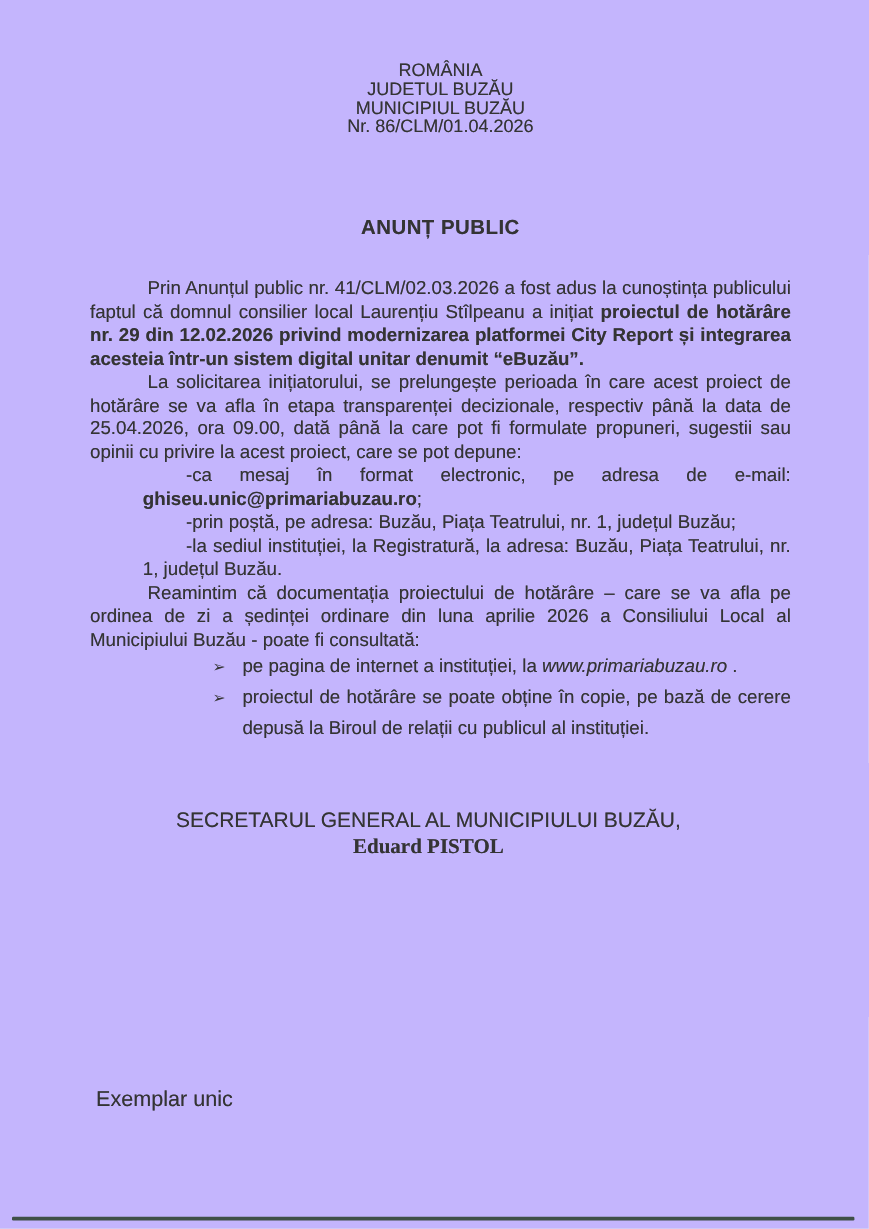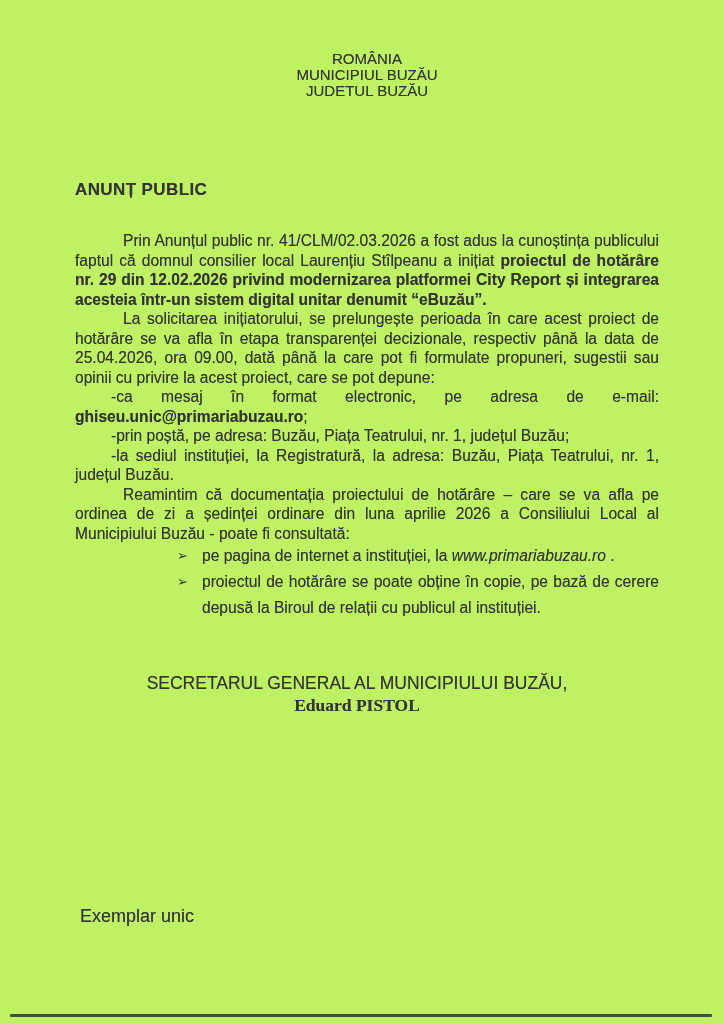--- a/index.html
+++ b/index.html
@@ -30,36 +30,37 @@
     line-height: 15.8px;
   }
   .letterhead p { margin: 0; }
   .letterhead .office-line { font-weight: bold; }
   
   .doc-title {
     position: absolute;
     top: 180px;
     left: 75px;
     width: 584px;
+    text-align: center;
     font-weight: bold;
     font-size: 17px;
     letter-spacing: 0.4px;
   }
   
   .doc-body {
     position: absolute;
     top: 231px;
     left: 75px;
     width: 584px;
     font-size: 15.6px;
     line-height: 19.5px;
     text-align: justify;
   }
   .doc-body p { margin: 0; text-indent: 48px; }
-  .doc-body p.channel { text-indent: 36px; }
+  .doc-body p.channel { text-indent: 36px; margin-left: 44px; }
   .bi { font-weight: bold; }
   .it { font-style: italic; }
   
   .bullet-list {
     margin-left: 100px;
     text-align: justify;
   }
   .bullet-item {
     position: relative;
     padding-left: 27px;
@@ -97,26 +98,27 @@
     left: 10px;
     top: 1014px;
     width: 702px;
     height: 3px;
     border-radius: 1px;
   }
 </style>
 </head>
 <body>
 
-<div class="page" style="background: #bef264; color: rgb(52, 52, 52);">
+<div class="page" style="background: #c4b5fd; color: rgb(52, 52, 52);">
 
   <div class="letterhead">
     <p>ROMÂNIA</p>
+    <p>JUDETUL BUZĂU</p>
     <p>MUNICIPIUL BUZĂU</p>
-    <p>JUDETUL BUZĂU</p>
+    <p>Nr. 86/CLM/01.04.2026</p>
   </div>
 
   <div class="doc-title">ANUNȚ PUBLIC</div>
 
   <div class="doc-body">
     <p><span>Prin Anunțul public nr. 41/CLM/02.03.2026 a fost adus la cunoștința publicului faptul că domnul consilier local Laurențiu Stîlpeanu a inițiat </span><span class="bi">proiectul de hotărâre nr. 29 din 12.02.2026 privind modernizarea platformei City Report și integrarea acesteia într-un sistem digital unitar denumit “eBuzău”.</span></p>
 
     <p>La solicitarea inițiatorului, se prelungește perioada în care acest proiect de hotărâre se va afla în etapa transparenței decizionale, respectiv până la data de 25.04.2026, ora 09.00, dată până la care pot fi formulate propuneri, sugestii sau opinii cu privire la acest proiect, care se pot depune:</p>
 
     <p class="channel"><span>-ca mesaj în format electronic, pe adresa de e-mail: </span><span class="bi">ghiseu.unic@primariabuzau.ro</span><span>;</span></p>

